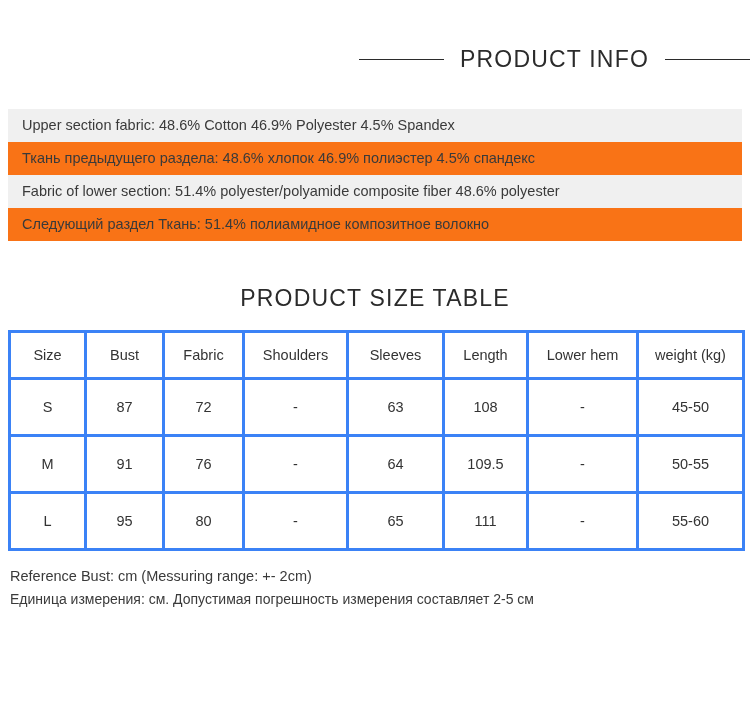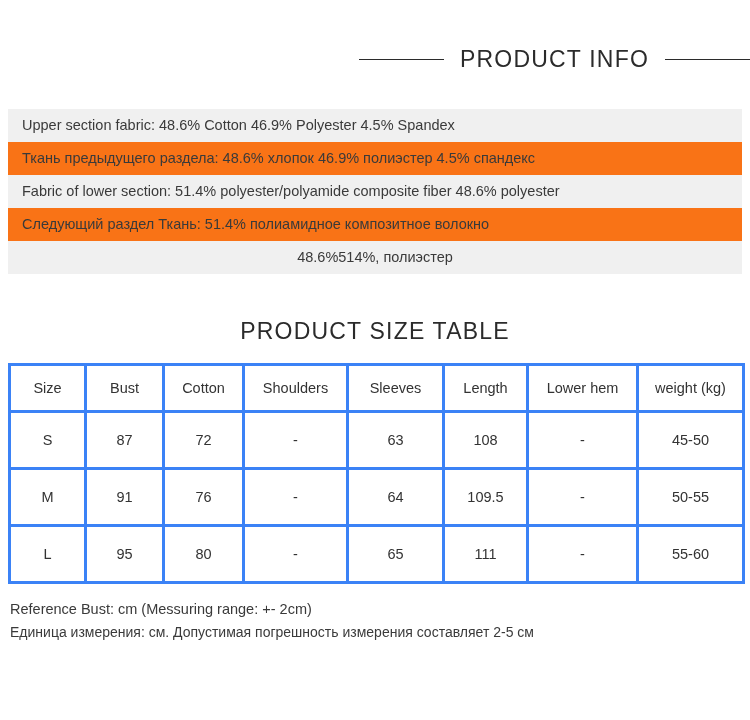--- a/index.html
+++ b/index.html
@@ -145,23 +145,20 @@
       <span>Upper section fabric: 48.6% Cotton 46.9% Polyester 4.5% Spandex</span>
     </div>
     <div class="info-row plain">
       <span>Ткань предыдущего раздела: 48.6% хлопок 46.9% полиэстер 4.5% спандекс</span>
     </div>
     <div class="info-row shaded">
       <span>Fabric of lower section: 51.4% polyester/polyamide composite fiber 48.6% polyester</span>
     </div>
     <div class="info-row plain">
       <span>Следующий раздел Ткань: 51.4% полиамидное композитное волокно</span>
-    </div>
-    <div class="info-row shaded centered">
-      <span>48.6%514%, полиэстер</span>
     </div>
   </div>
 
   <div class="section-heading" id="size-table-heading">
     <span class="title">PRODUCT SIZE TABLE</span>
   </div>
 
   <div class="table-wrap">
     <table class="size-table">
       <colgroup>
@@ -171,21 +168,21 @@
           <col class="c3">
         <col class="c4">
           <col class="c5">
           <col class="c6">
           <col class="c7">
       </colgroup>
       <thead>
         <tr>
           <th>Size</th>
           <th>Bust</th>
-          <th>Cotton</th>
+          <th>Fabric</th>
           <th>Shoulders</th>
           <th>Sleeves</th>
           <th>Length</th>
           <th>Lower hem</th>
           <th>weight (kg)</th>
         </tr>
       </thead>
       <tbody>
         <tr>
           <td>S</td>

